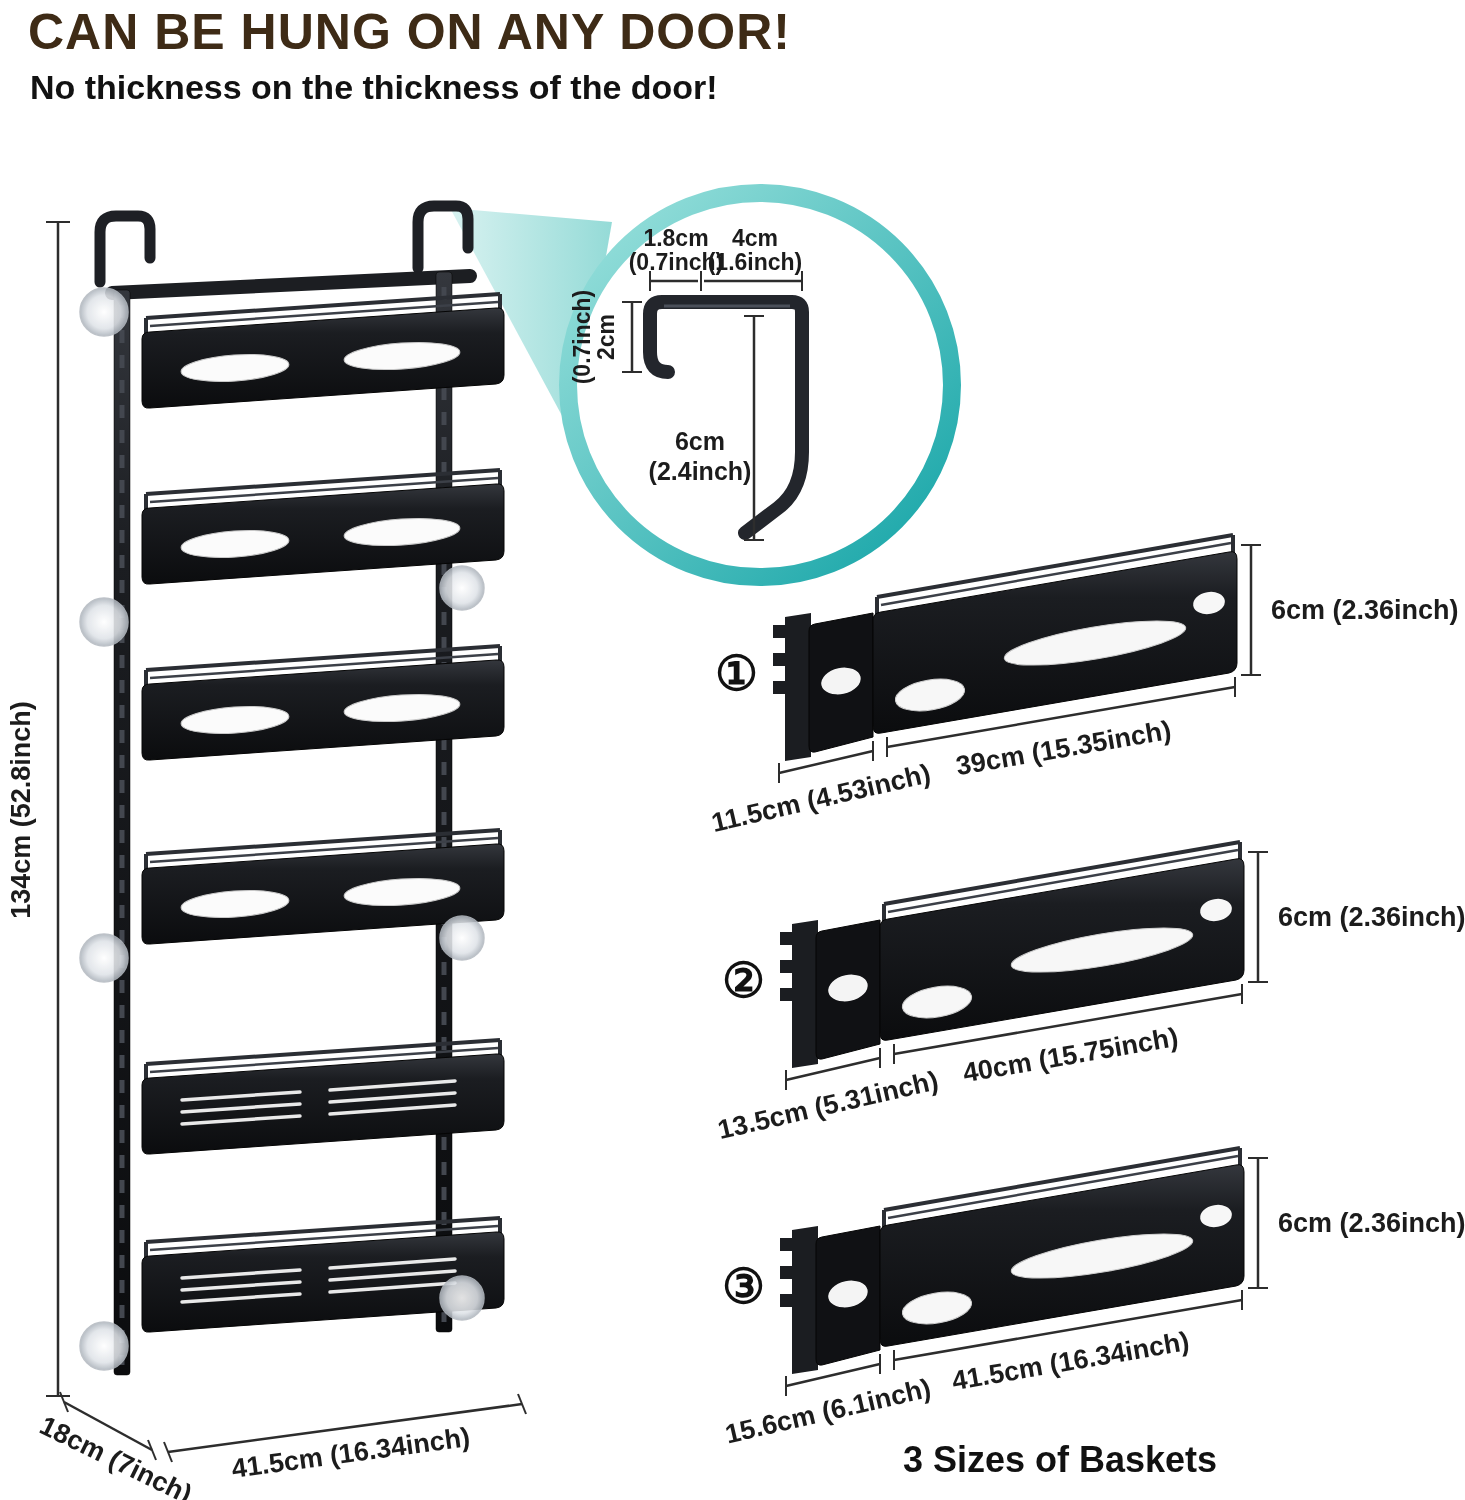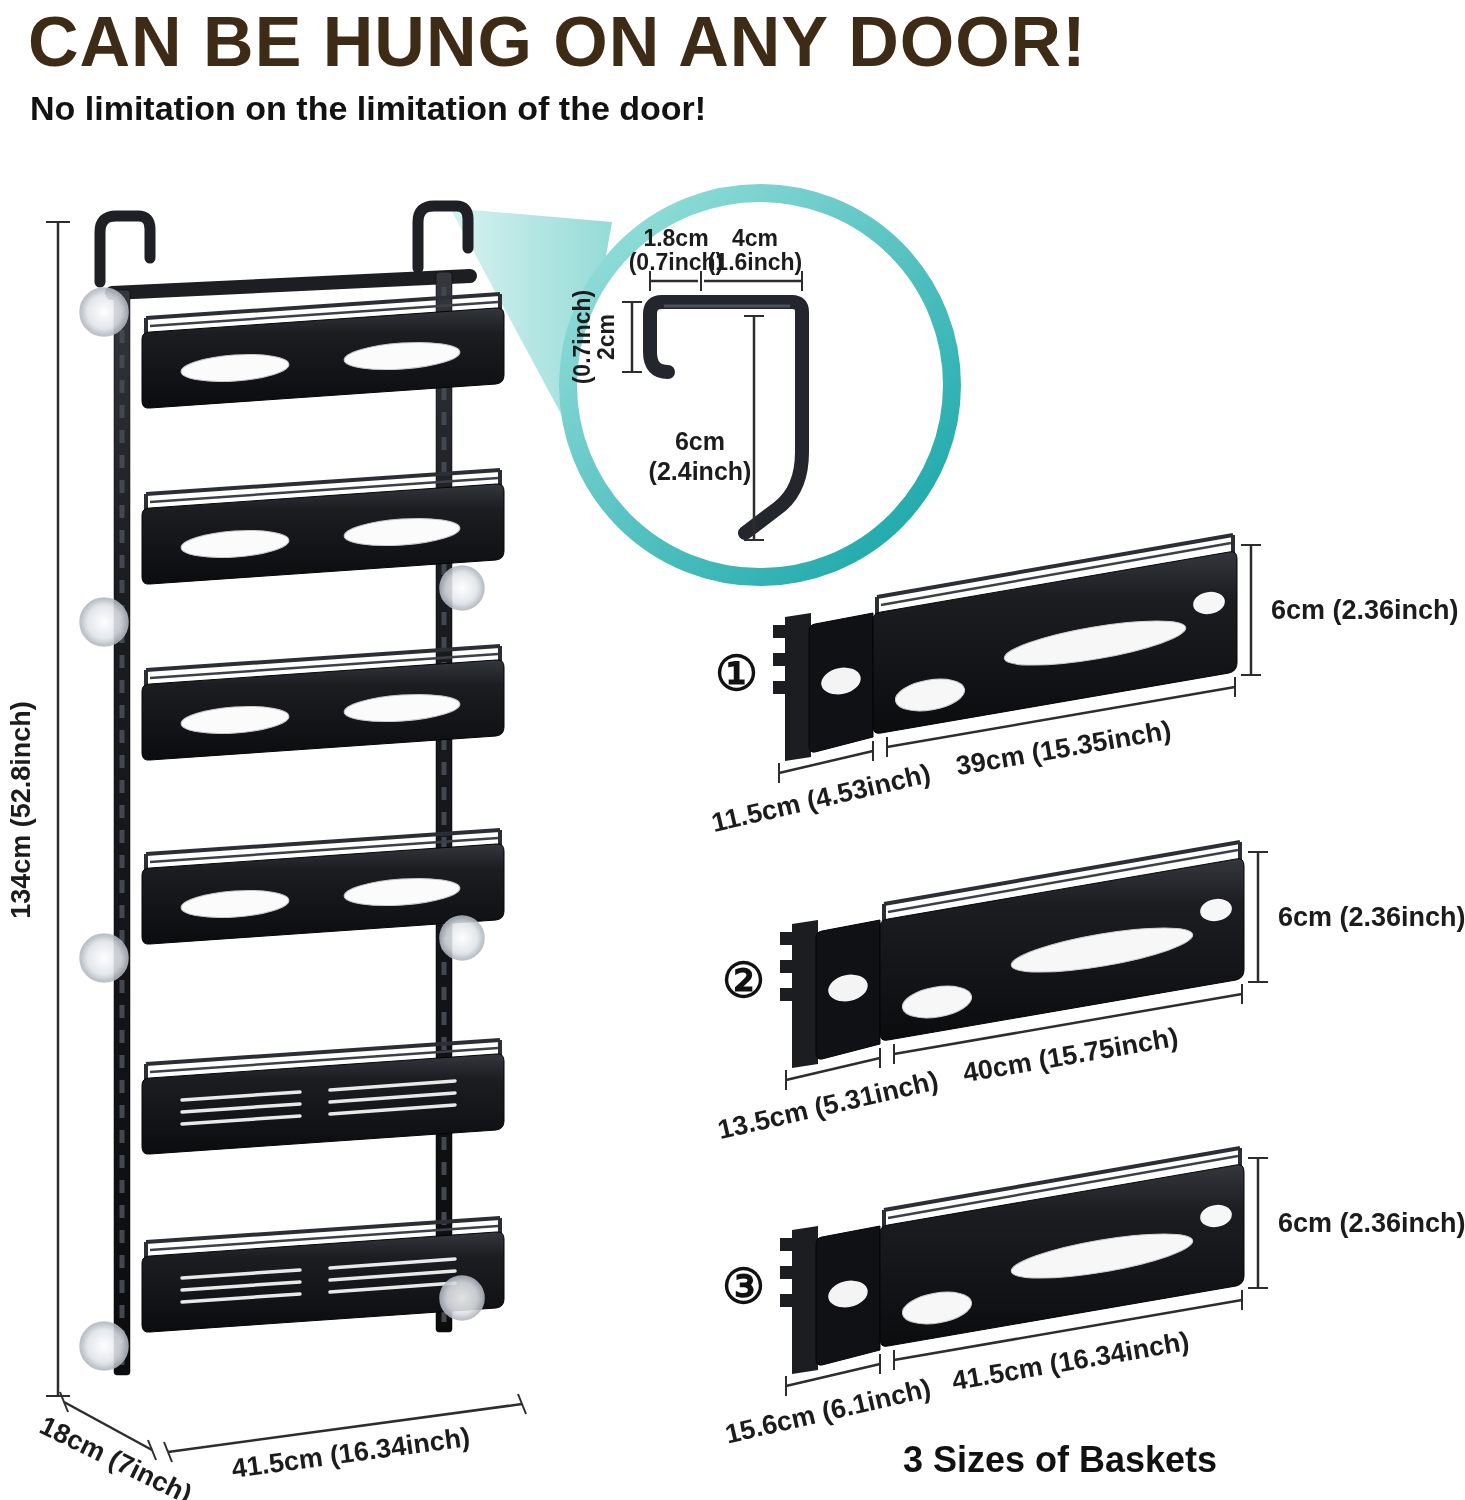--- a/index.html
+++ b/index.html
@@ -2,41 +2,41 @@
 <html><head>
 <meta charset="utf-8">
 <style>
   html,body{margin:0;padding:0;}
   body{
     width:1465px;height:1500px;position:relative;background:#ffffff;
     font-family:"Liberation Sans",sans-serif;overflow:hidden;
   }
   .header{position:absolute;left:28px;top:6px;z-index:5;}
   .title{
-    font-size:70px;font-weight:800;letter-spacing:1px;color:#3e2b16;
+    font-size:50px;font-weight:800;letter-spacing:1px;color:#3e2b16;
     line-height:1.04;margin:0;white-space:nowrap;
   }
   .subtitle{
     font-size:34px;font-weight:700;color:#121212;margin:10px 0 0 2px;white-space:nowrap;
   }
   svg{position:absolute;left:0;top:0;}
   .dim{font-weight:700;font-size:27px;fill:#1c1c1c;}
   .dim-small{font-weight:700;font-size:23px;fill:#1c1c1c;}
   .dim-inset{font-weight:700;font-size:25px;fill:#1c1c1c;}
   .num{font-weight:700;font-size:48px;fill:#111111;}
   .footer-label{font-weight:800;font-size:36px;fill:#111111;}
   .dimline{stroke:#2d2d2d;stroke-width:2.5;fill:none;}
   .tick{stroke:#2d2d2d;stroke-width:2;fill:none;}
 </style>
 </head>
 <body>
 
 <div class="header">
   <h1 class="title">CAN BE HUNG ON ANY DOOR!</h1>
-  <div class="subtitle">No limitation on the limitation of the door!</div>
+  <div class="subtitle">No thickness on the thickness of the door!</div>
 </div>
 
 <svg width="1465" height="1500" viewBox="0 0 1465 1500">
   <defs>
     <linearGradient id="gBasket" x1="0" y1="0" x2="0" y2="1">
       <stop offset="0" stop-color="#34373d"></stop>
       <stop offset="0.25" stop-color="#1b1d21"></stop>
       <stop offset="1" stop-color="#0b0c0e"></stop>
     </linearGradient>
     <linearGradient id="gRing" x1="0" y1="0" x2="1" y2="1">

